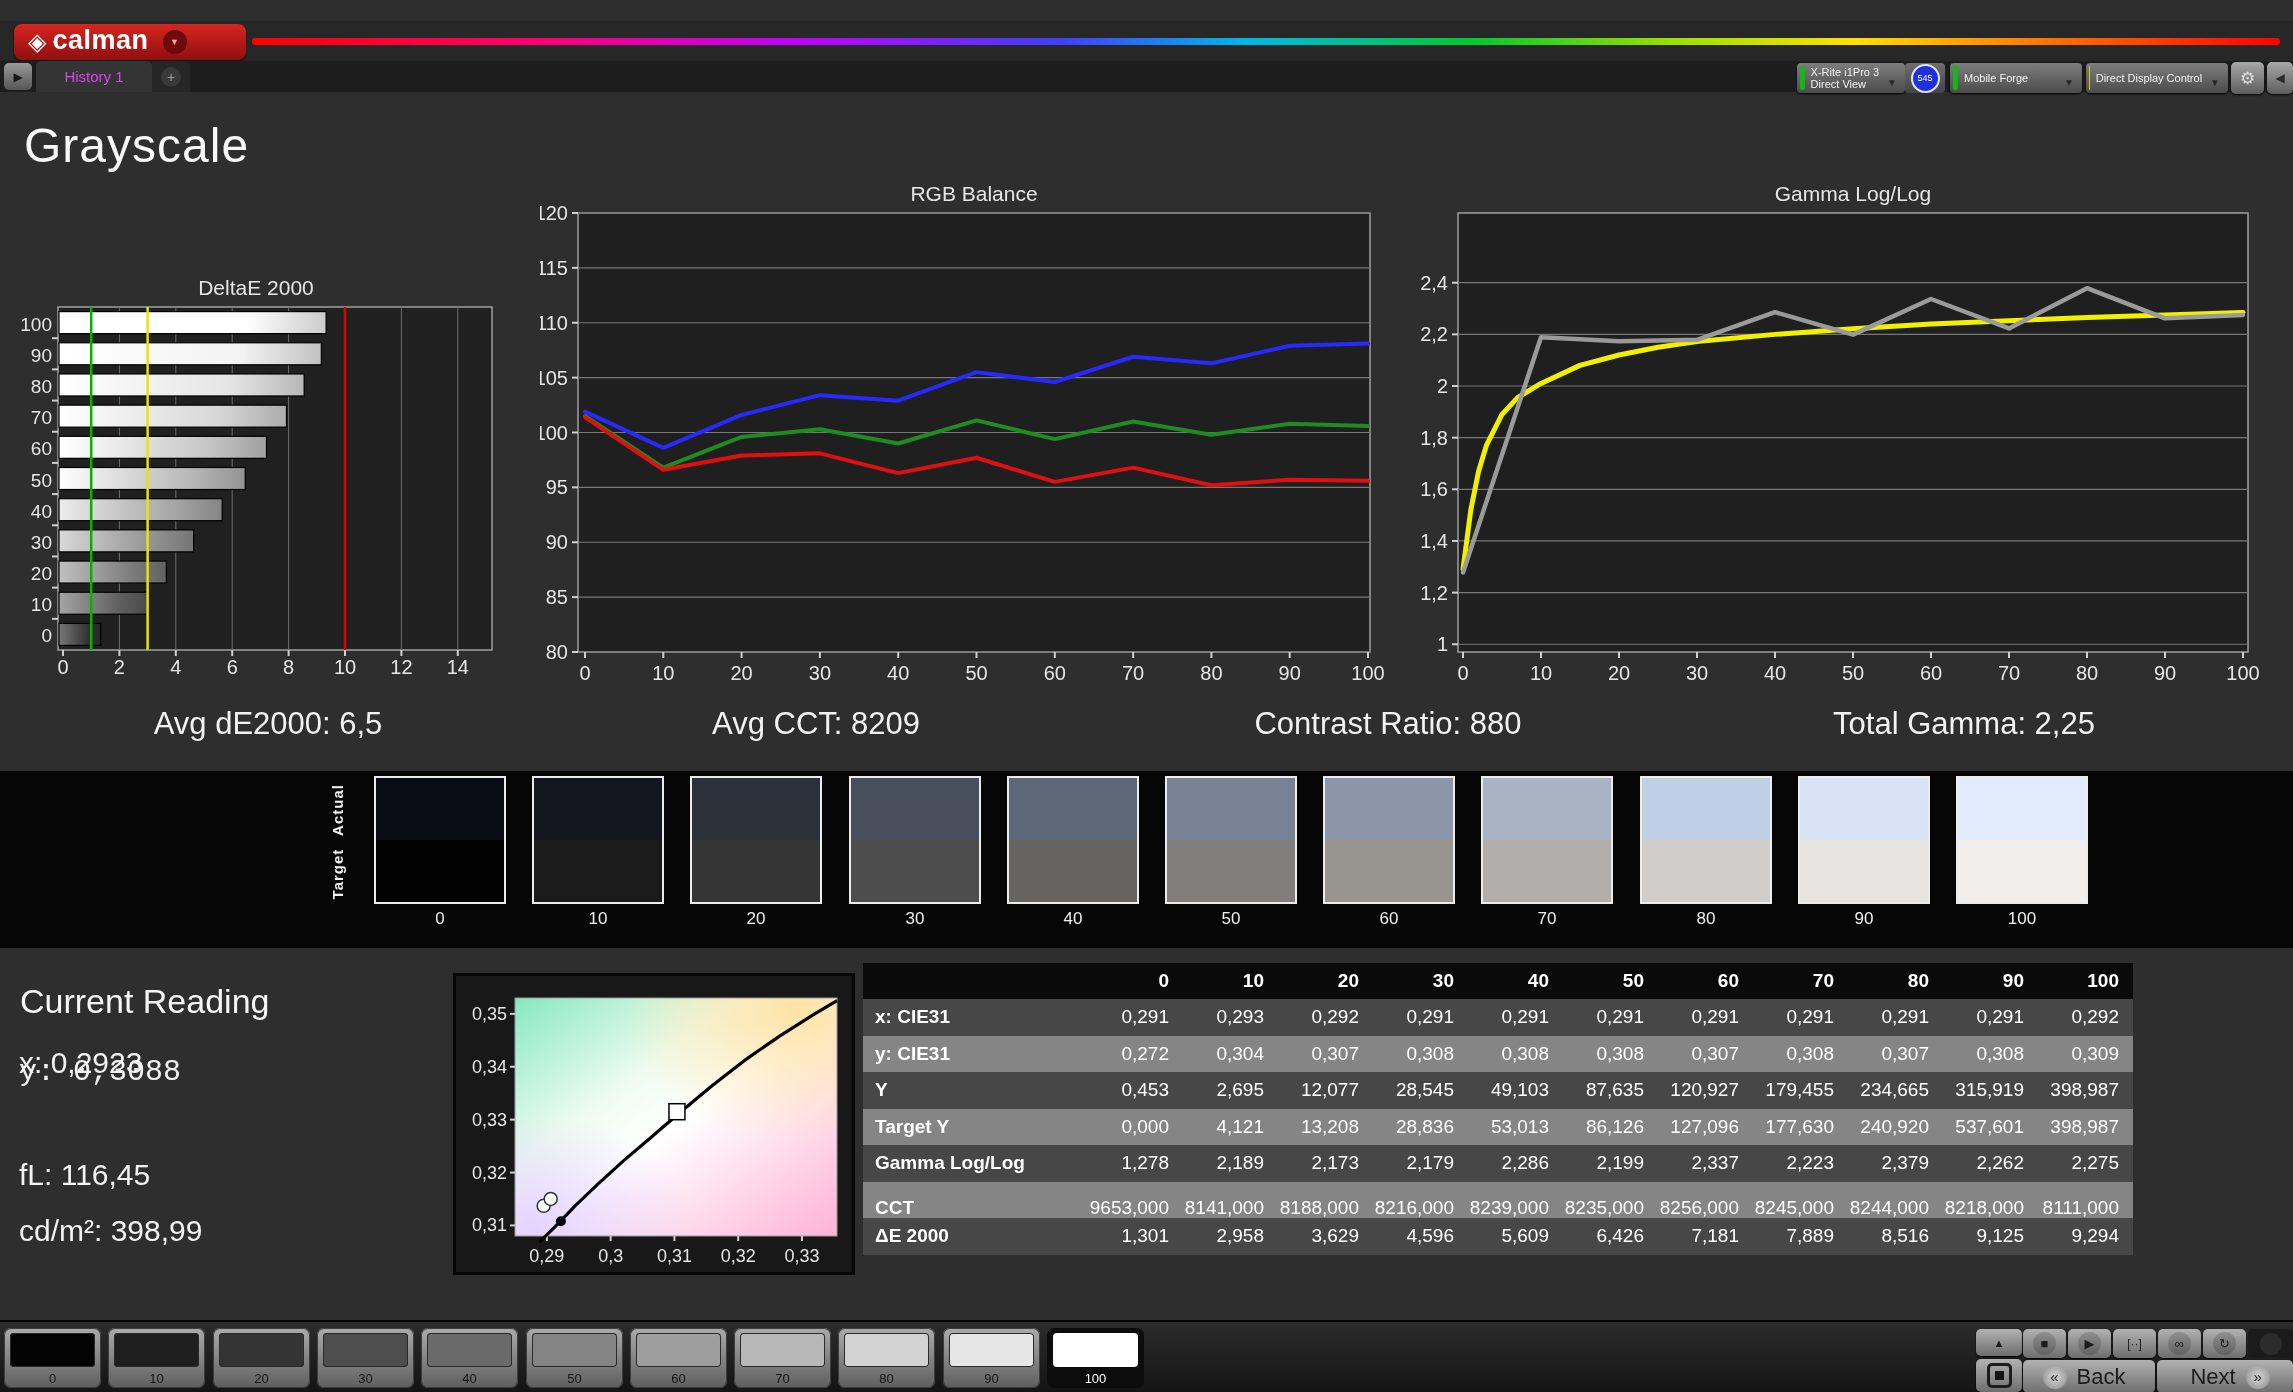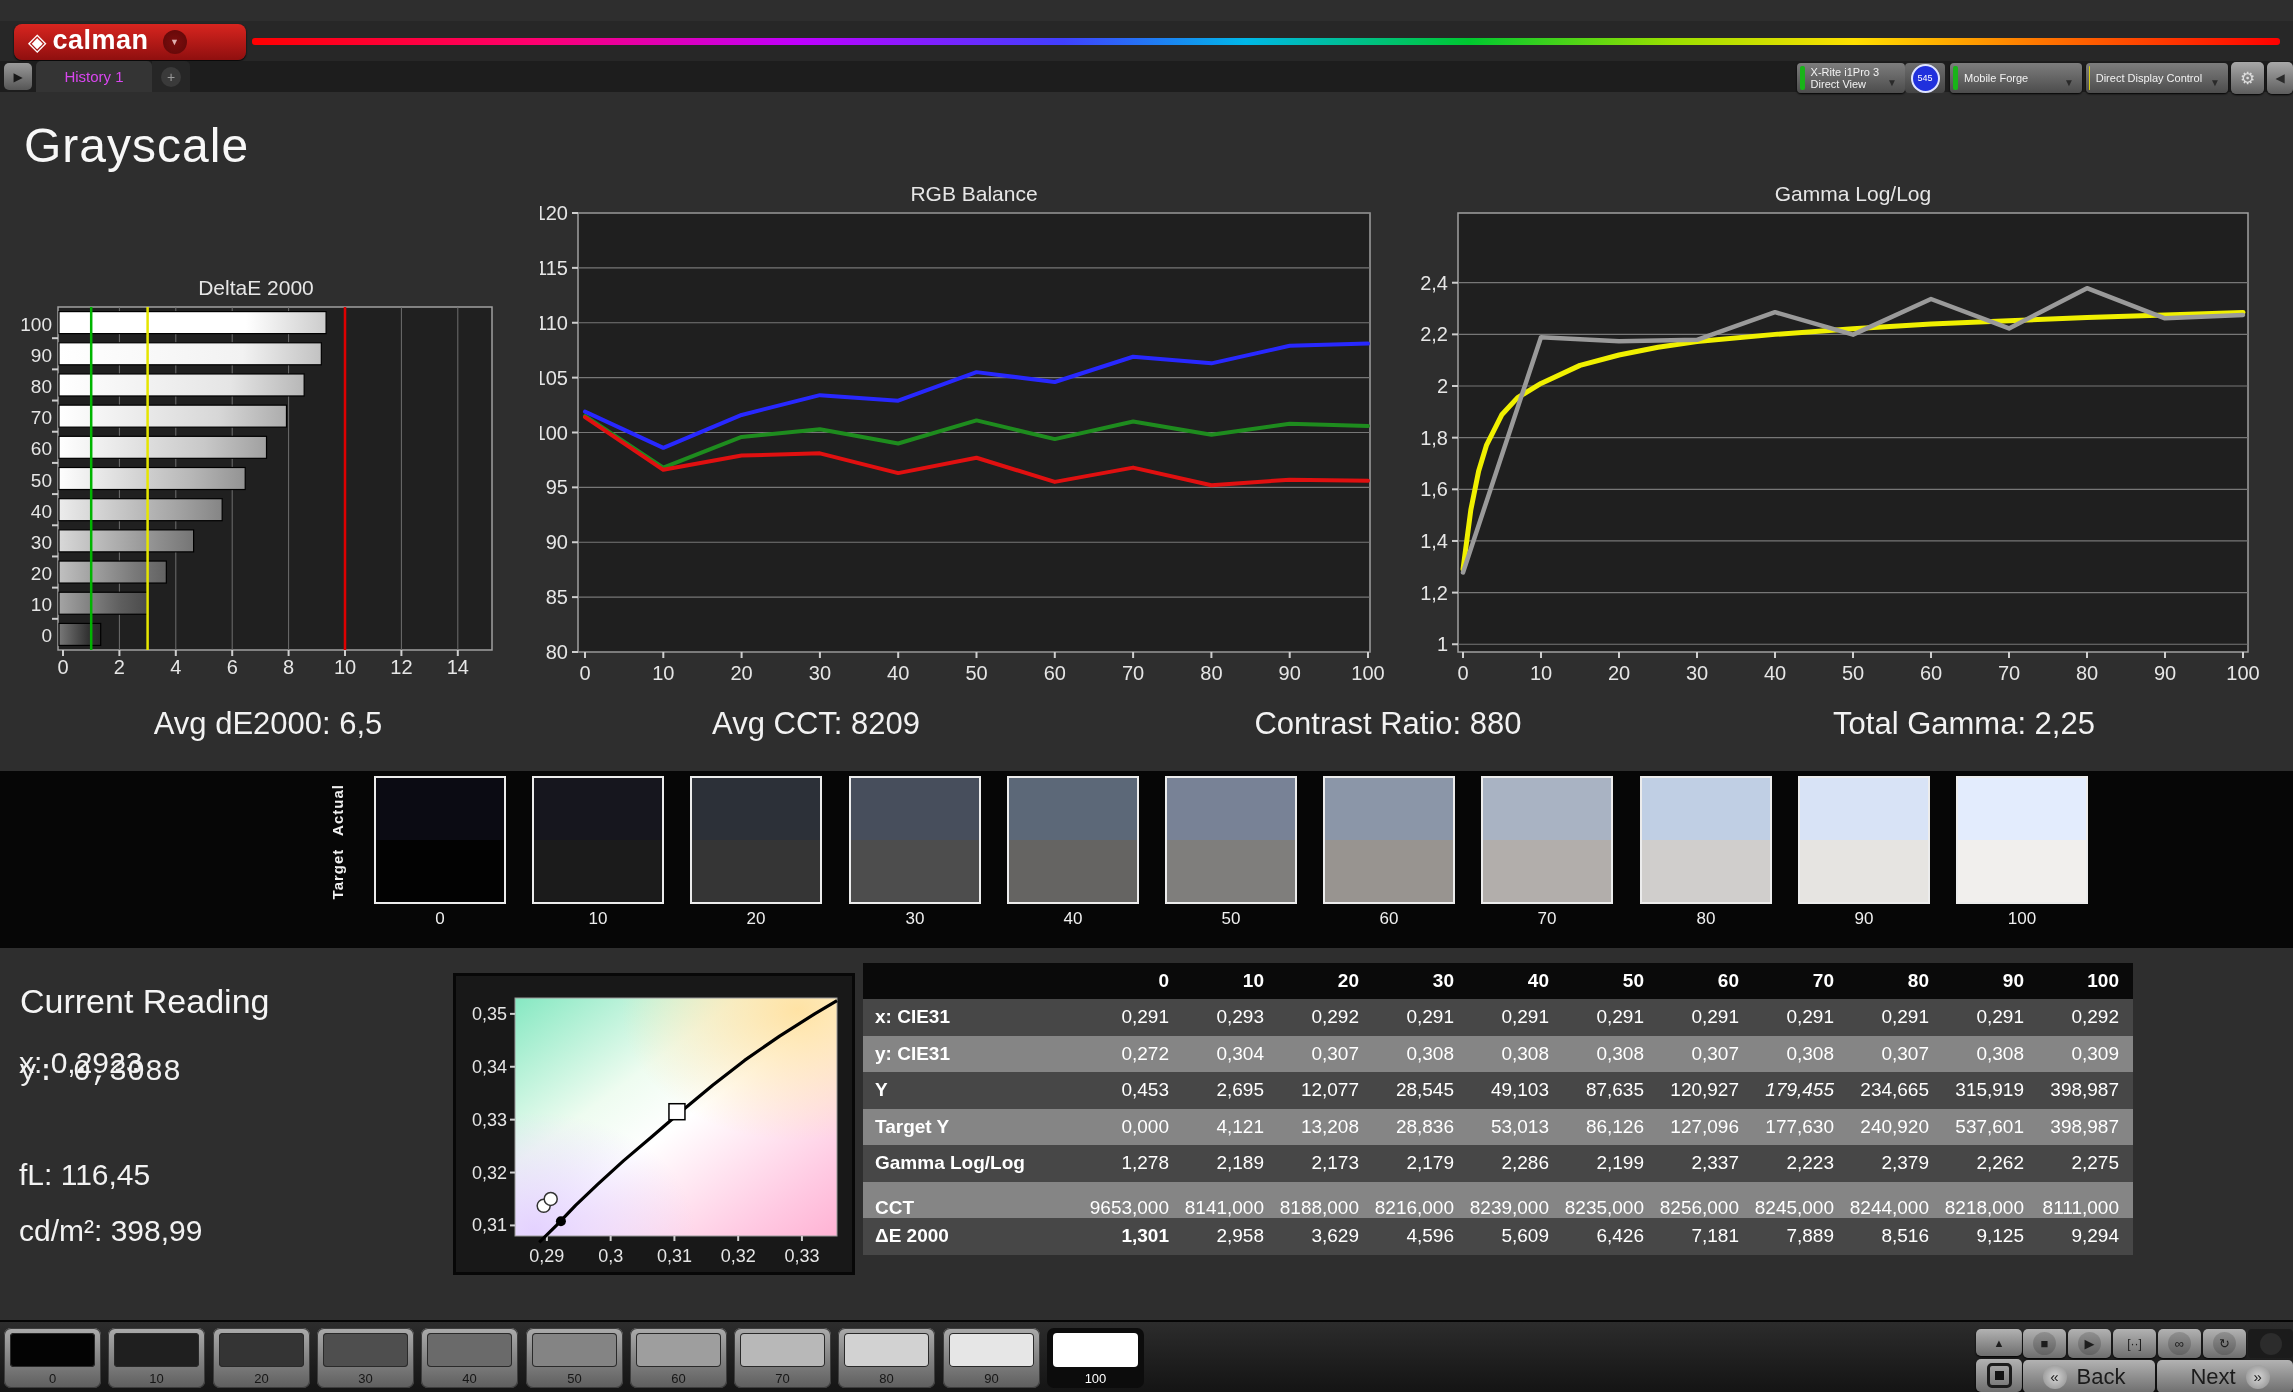--- a/index.html
+++ b/index.html
@@ -529,21 +529,21 @@
       </div>
       <div class="trow" style="top: 109px; height: 36.5px; background: rgb(71, 71, 71);">
         <div class="tlabel">Y</div>
         <div class="tcell" style="width: 95px;">0,453</div>
         <div class="tcell" style="width: 95px;">2,695</div>
         <div class="tcell" style="width: 95px;">12,077</div>
         <div class="tcell" style="width: 95px;">28,545</div>
         <div class="tcell" style="width: 95px;">49,103</div>
         <div class="tcell" style="width: 95px;">87,635</div>
         <div class="tcell" style="width: 95px;">120,927</div>
-        <div class="tcell" style="width: 95px; font-style: italic;">179,455</div>
+        <div class="tcell" style="width: 95px;">179,455</div>
         <div class="tcell" style="width: 95px;">234,665</div>
         <div class="tcell" style="width: 95px;">315,919</div>
         <div class="tcell" style="width: 95px;">398,987</div>
       </div>
       <div class="trow" style="top: 145.5px; height: 36.5px; background: rgb(133, 133, 133);">
         <div class="tlabel">Target Y</div>
         <div class="tcell" style="width: 95px;">0,000</div>
         <div class="tcell" style="width: 95px;">4,121</div>
         <div class="tcell" style="width: 95px;">13,208</div>
         <div class="tcell" style="width: 95px;">28,836</div>
@@ -578,21 +578,21 @@
         <div class="tcell" style="width: 95px;">8239,000</div>
         <div class="tcell" style="width: 95px;">8235,000</div>
         <div class="tcell" style="width: 95px;">8256,000</div>
         <div class="tcell" style="width: 95px;">8245,000</div>
         <div class="tcell" style="width: 95px;">8244,000</div>
         <div class="tcell" style="width: 95px;">8218,000</div>
         <div class="tcell" style="width: 95px;">8111,000</div>
       </div>
       <div class="trow" style="top: 255px; height: 36.5px; background: rgb(71, 71, 71);">
         <div class="tlabel">ΔE 2000</div>
-        <div class="tcell" style="width: 95px; font-weight: bold;">1,301</div>
+        <div class="tcell" style="width: 95px;">1,301</div>
         <div class="tcell" style="width: 95px;">2,958</div>
         <div class="tcell" style="width: 95px;">3,629</div>
         <div class="tcell" style="width: 95px;">4,596</div>
         <div class="tcell" style="width: 95px;">5,609</div>
         <div class="tcell" style="width: 95px; text-align: right;">6,426</div>
         <div class="tcell" style="width: 95px;">7,181</div>
         <div class="tcell" style="width: 95px;">7,889</div>
         <div class="tcell" style="width: 95px;">8,516</div>
         <div class="tcell" style="width: 95px;">9,125</div>
         <div class="tcell" style="width: 95px;">9,294</div>

